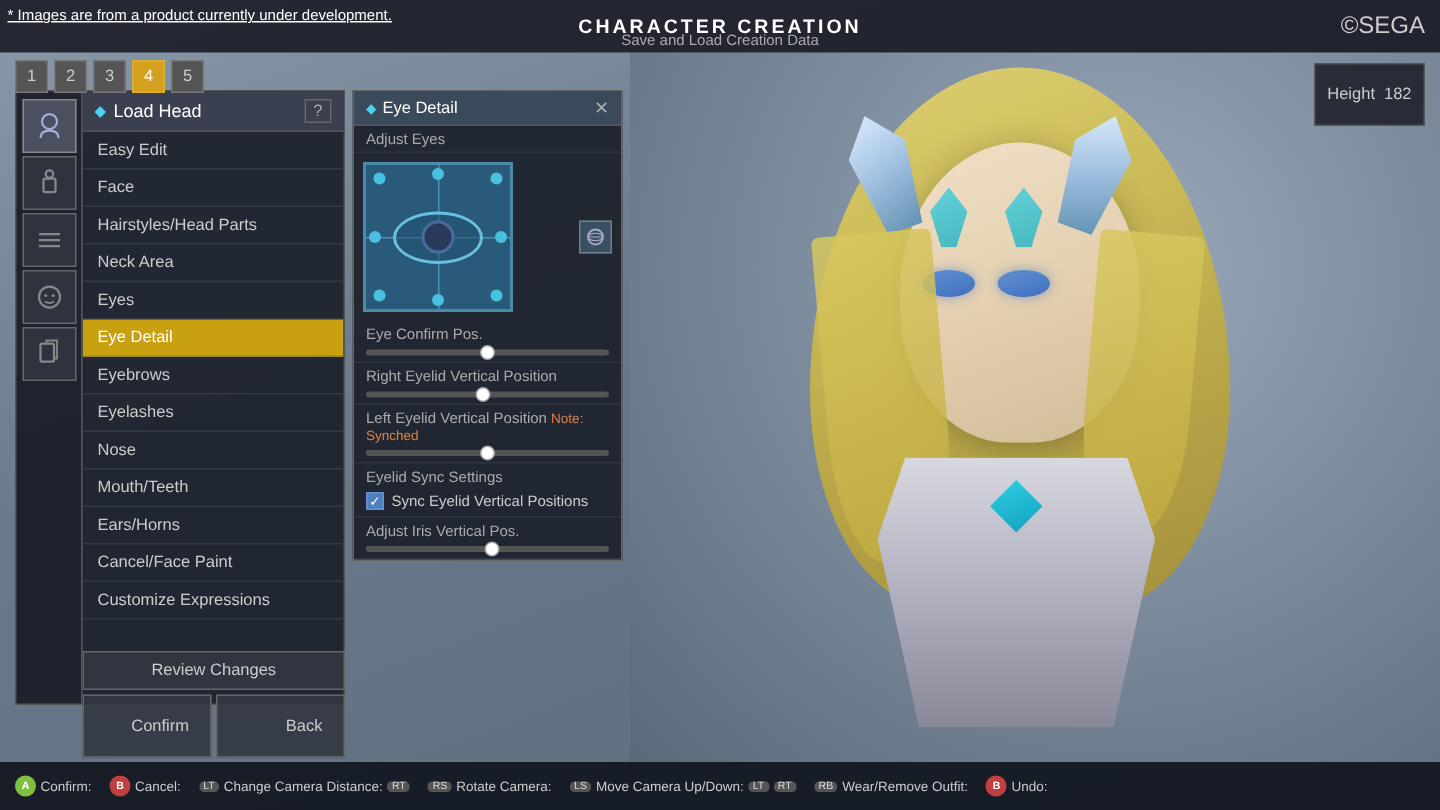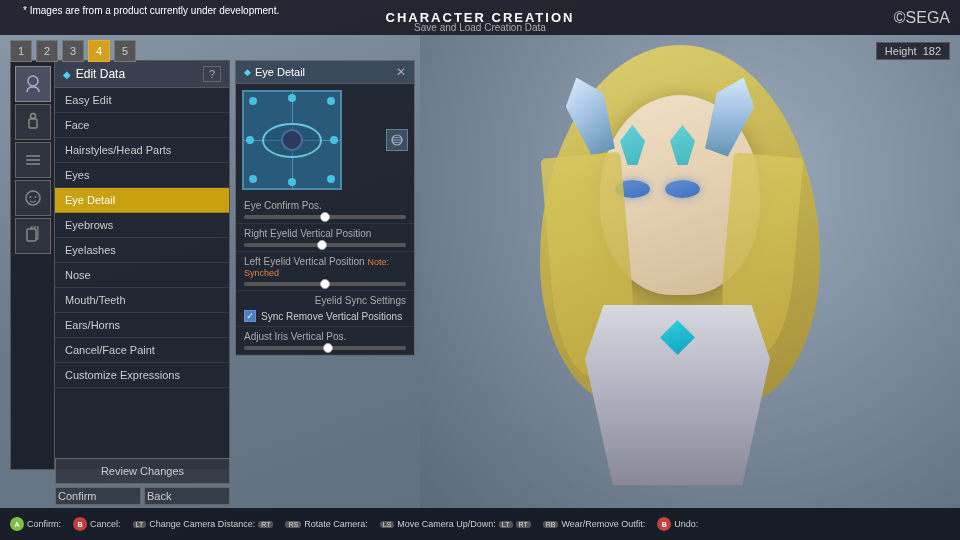--- a/index.html
+++ b/index.html
@@ -62,21 +62,21 @@
 
     
     #height-indicator {
       position: absolute;
       top: 42px;
       right: 10px;
       background: rgba(20,20,30,0.8);
       border: 1px solid #555;
       color: #ccc;
       font-size: 11px;
-      padding: 2px 8px;
+      padding: 14px 8px;
       display: flex;
       gap: 6px;
       z-index: 100;
     }
 
     
     #icon-sidebar {
       position: absolute;
       top: 60px;
       left: 10px;
@@ -172,22 +172,22 @@
       display: flex;
       gap: 3px;
       margin-left: 45px;
       width: 175px;
     }
     .action-btn {
       flex: 1;
       background: rgba(50,55,65,0.9);
       border: 1px solid #666;
       color: #ccc;
-      padding: 2px;
-      text-align: left;
+      padding: 14px;
+      text-align: right;
       font-size: 11px;
       cursor: pointer;
     }
 
     
     #eye-detail-panel {
       position: absolute;
       top: 60px;
       left: 235px;
       width: 180px;
@@ -307,21 +307,20 @@
 
     
     .sync-section {
       padding: 4px 8px;
       border-bottom: 1px solid rgba(80,85,95,0.3);
     }
     .sync-label {
       color: #aaa;
       font-size: 10px;
       margin-bottom: 4px;
-      text-align: right;
     }
     .checkbox-row {
       display: flex;
       align-items: center;
       gap: 5px;
     }
     .checkbox-box {
       width: 12px;
       height: 12px;
       background: #4a80c0;
@@ -425,21 +424,21 @@
     <div style="position:absolute;top:120px;left:130px;width:80px;height:220px;background:linear-gradient(160deg,#d8c860 0%,#c0aa40 100%);border-radius:5px 5px 40% 40%;opacity:0.85;transform:rotate(-5deg);"></div>
     <div style="position:absolute;top:120px;left:305px;width:70px;height:200px;background:linear-gradient(160deg,#d8c860 0%,#c0aa40 100%);border-radius:5px 5px 40% 40%;opacity:0.85;transform:rotate(5deg);"></div>
 
     <div style="position:absolute;top:270px;left:165px;width:185px;height:180px;background:linear-gradient(180deg,#d8d8e0 0%,#b0b0c0 50%,#888898 100%);border-radius:10px 10px 0 0;clip-path:polygon(10% 0%,90% 0%,100% 30%,85% 100%,15% 100%,0% 30%);"></div>
 
     <div style="position:absolute;top:285px;left:240px;width:35px;height:35px;background:linear-gradient(160deg,#30d0e0 0%,#10a0c0 100%);border-radius:2px;clip-path:polygon(50% 0%,100% 50%,50% 100%,0% 50%);"></div>
   </div>
 </div>
 
 <div id="top-bar">
-  <span id="watermark-label" style="position:absolute;left:23px;top:5px;color:#fff;font-size:10px;">* Images are from a product currently under development.</span>
+  <span id="watermark-label" style="position:absolute;left:5px;top:5px;color:#fff;font-size:10px;text-decoration:underline;">* Images are from a product currently under development.</span>
   <span style="color:#fff;font-size:13px;font-weight:bold;letter-spacing:2px;">CHARACTER CREATION</span>
   <span style="color:#aaa;font-size:10px;position:absolute;bottom:2px;left:50%;transform:translateX(-50%);text-align:center;">Save and Load Creation Data</span>
   <span style="position:absolute;right:10px;top:50%;transform:translateY(-50%);color:#ccc;font-size:16px;">©SEGA</span>
 </div>
 
 <div id="tab-bar">
   <div class="tab-num">1</div>
   <div class="tab-num">2</div>
   <div class="tab-num">3</div>
   <div class="tab-num active">4</div>
@@ -484,27 +483,28 @@
         <rect x="4" y="3" width="9" height="12" fill="none" stroke="#888" stroke-width="1.5" rx="1"></rect>
         <path d="M8 3 L8 1 L15 1 L15 13 L13 13" fill="none" stroke="#888" stroke-width="1.2"></path>
       </svg>
   </div>
 </div>
 
 <div id="menu-panel" style="position:absolute;top:60px;left:55px;width:175px;background:rgba(30,35,45,0.95);border:1px solid #555;border-left:none;z-index:50;bottom:70px;overflow-y:auto;">
   <div id="menu-panel-header" style="background:#3a4050;padding:5px 8px;display:flex;align-items:center;justify-content:space-between;border-bottom:1px solid #555;">
     <div id="menu-panel-title" style="color:#fff;font-size:12px;display:flex;align-items:center;gap:5px;">
       <span style="color:#4ad4f0;font-size:10px;">◆</span>
-      <span>Edit Data</span>
+      <span>Load Head</span>
     </div>
     <span style="color:#aaa;font-size:11px;cursor:pointer;border:1px solid #666;padding:1px 5px;">?</span>
   </div>
   <div class="menu-item">Easy Edit</div>
   <div class="menu-item">Face</div>
   <div class="menu-item">Hairstyles/Head Parts</div>
+  <div class="menu-item">Neck Area</div>
   <div class="menu-item">Eyes</div>
   <div class="menu-item active">Eye Detail</div>
   <div class="menu-item">Eyebrows</div>
   <div class="menu-item">Eyelashes</div>
   <div class="menu-item">Nose</div>
   <div class="menu-item">Mouth/Teeth</div>
   <div class="menu-item">Ears/Horns</div>
   <div class="menu-item">Cancel/Face Paint</div>
   <div class="menu-item">Customize Expressions</div>
 </div>
@@ -519,20 +519,21 @@
 
 <div id="eye-detail-panel">
   <div id="eye-detail-header">
     <div id="eye-detail-title">
       <span style="color:#4ad4f0;font-size:9px;">◆</span>
       <span style="color:#fff;font-size:11px;">Eye Detail</span>
     </div>
     <span style="color:#aaa;font-size:12px;cursor:pointer;">✕</span>
   </div>
 
+  <div class="section-label">Adjust Eyes</div>
 
   <div id="eye-preview-container">
     <div id="eye-preview">
       <div class="eye-guide-h"></div>
       <div class="eye-guide-v"></div>
       <div class="eye-shape"></div>
       <div class="pupil"></div>
 
       <div class="corner-dot" style="top:5px;left:5px;"></div>
       <div class="corner-dot" style="top:5px;right:5px;"></div>
@@ -577,21 +578,21 @@
       <div class="slider-thumb" style="left:50%;"></div>
     </div>
   </div>
 
   <div class="sync-section">
     <div class="sync-label">Eyelid Sync Settings</div>
     <div class="checkbox-row">
       <div class="checkbox-box">
         <span class="checkbox-check">✓</span>
       </div>
-      <span class="checkbox-text">Sync Remove Vertical Positions</span>
+      <span class="checkbox-text">Sync Eyelid Vertical Positions</span>
     </div>
   </div>
 
   <div class="slider-section">
     <div class="slider-label">Adjust Iris Vertical Pos.</div>
     <div class="slider-track">
       <div class="slider-thumb" style="left:52%;"></div>
     </div>
   </div>
 

